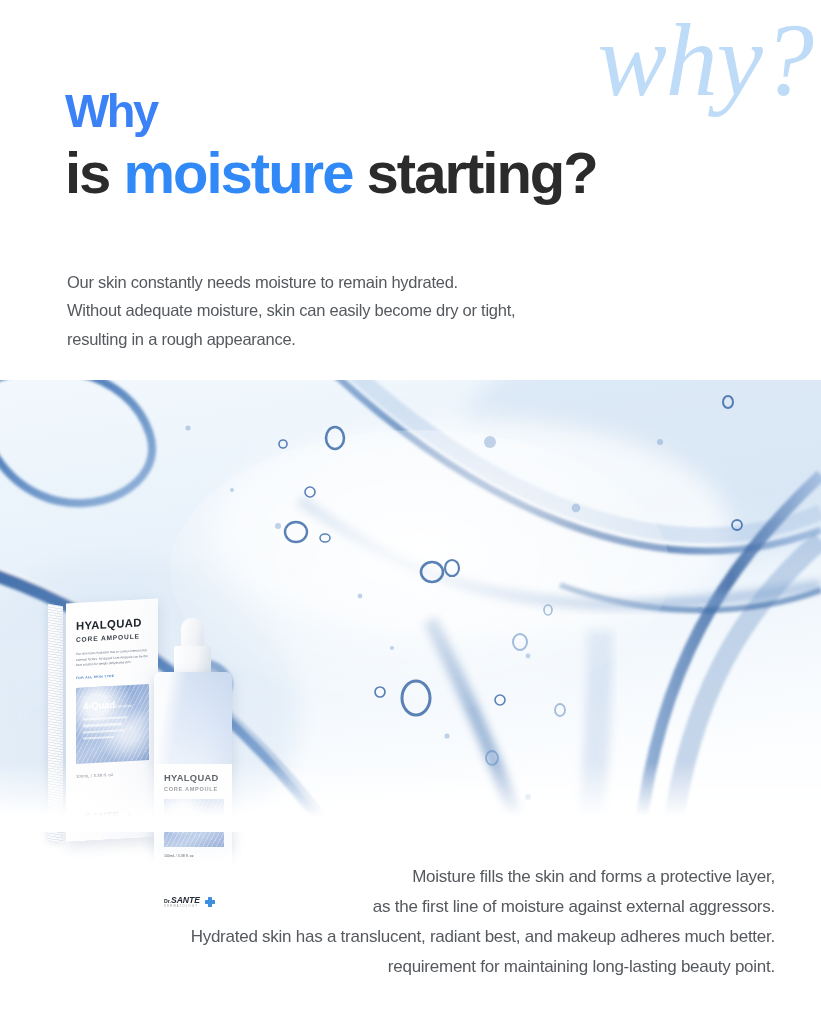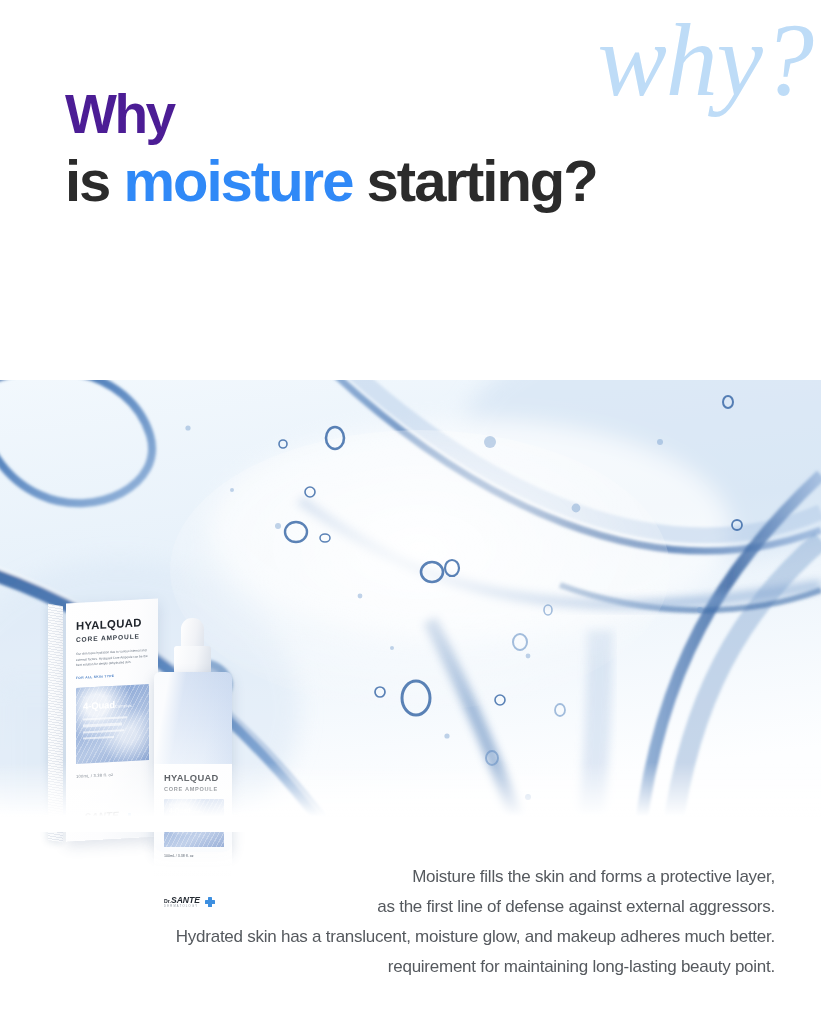--- a/index.html
+++ b/index.html
@@ -28,23 +28,23 @@
     user-select:none;
   }
 
   
   .headline-wrap {
     position:absolute;
     left:65px; top:88px;
     width:740px;
   }
   .headline-line1 {
-    font-size:55px;
+    font-size:47px;
     font-weight:bold;
-    color:#4c1d95;
+    color:#3b82f6;
     line-height:0.98;
     letter-spacing:-2.5px;
   }
   .headline-line2 {
     margin-top:10px;
     font-size:58px;
     font-weight:bold;
     color:#2b2b2b;
     line-height:1.0;
     letter-spacing:-2px;
@@ -216,20 +216,25 @@
 
   <div class="why-script">why?</div>
 
   <div class="headline-wrap">
     <div class="headline-line1">Why</div>
     <div class="headline-line2">
       <span>is </span><span class="accent">moisture</span><span> starting?</span>
     </div>
   </div>
 
+  <div class="intro">
+    <div>Our skin constantly needs moisture to remain hydrated.</div>
+    <div>Without adequate moisture, skin can easily become dry or tight,</div>
+    <div>resulting in a rough appearance.</div>
+  </div>
 
   <div class="hero">
     <svg class="hero-svg" viewBox="0 0 821 452" preserveAspectRatio="none">
       <defs>
         <linearGradient id="bgG" x1="0" y1="0" x2="0.25" y2="1">
           <stop offset="0%" stop-color="#f2f8fd"></stop>
           <stop offset="45%" stop-color="#e7f1fa"></stop>
           <stop offset="100%" stop-color="#fdfeff"></stop>
         </linearGradient>
         <linearGradient id="strandA" x1="0" y1="0" x2="1" y2="1">
@@ -403,18 +408,18 @@
             </div>
             <div class="bcross"></div>
           </div>
         </div>
       </div>
     </div>
   </div>
 
   <div class="outro">
     <div>Moisture fills the skin and forms a protective layer,</div>
-    <div>as the first line of defense against external aggressors.</div>
-    <div>Hydrated skin has a translucent, moisture glow, and makeup adheres much better.</div>
+    <div>as the first line of moisture against external aggressors.</div>
+    <div>Hydrated skin has a translucent, radiant best, and makeup adheres much better.</div>
     <div>requirement for maintaining long-lasting beauty point.</div>
   </div>
 
 </div>
 
 </body></html>

